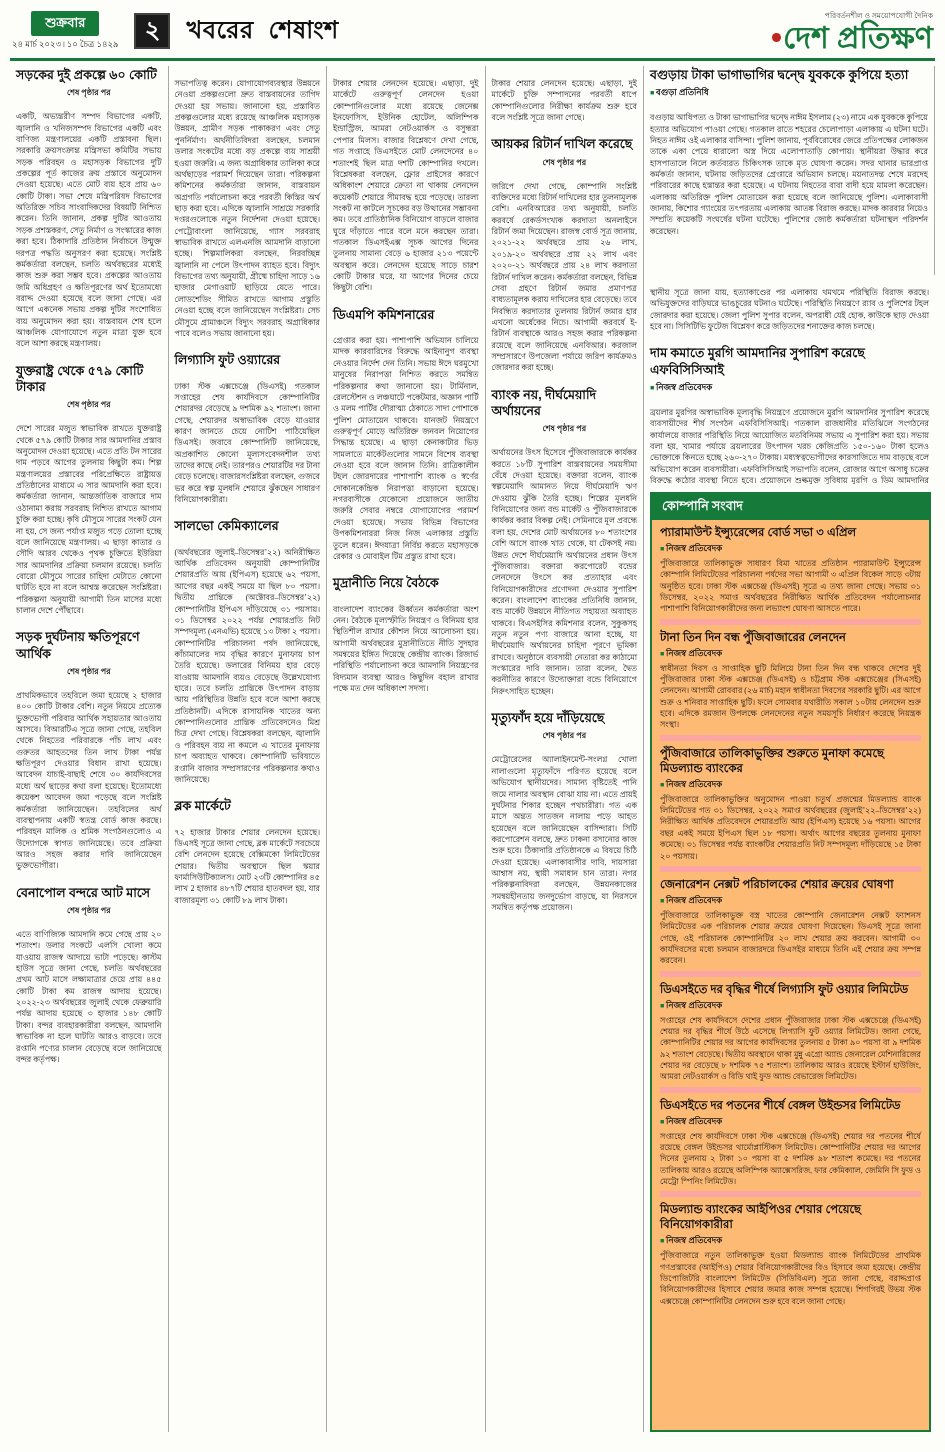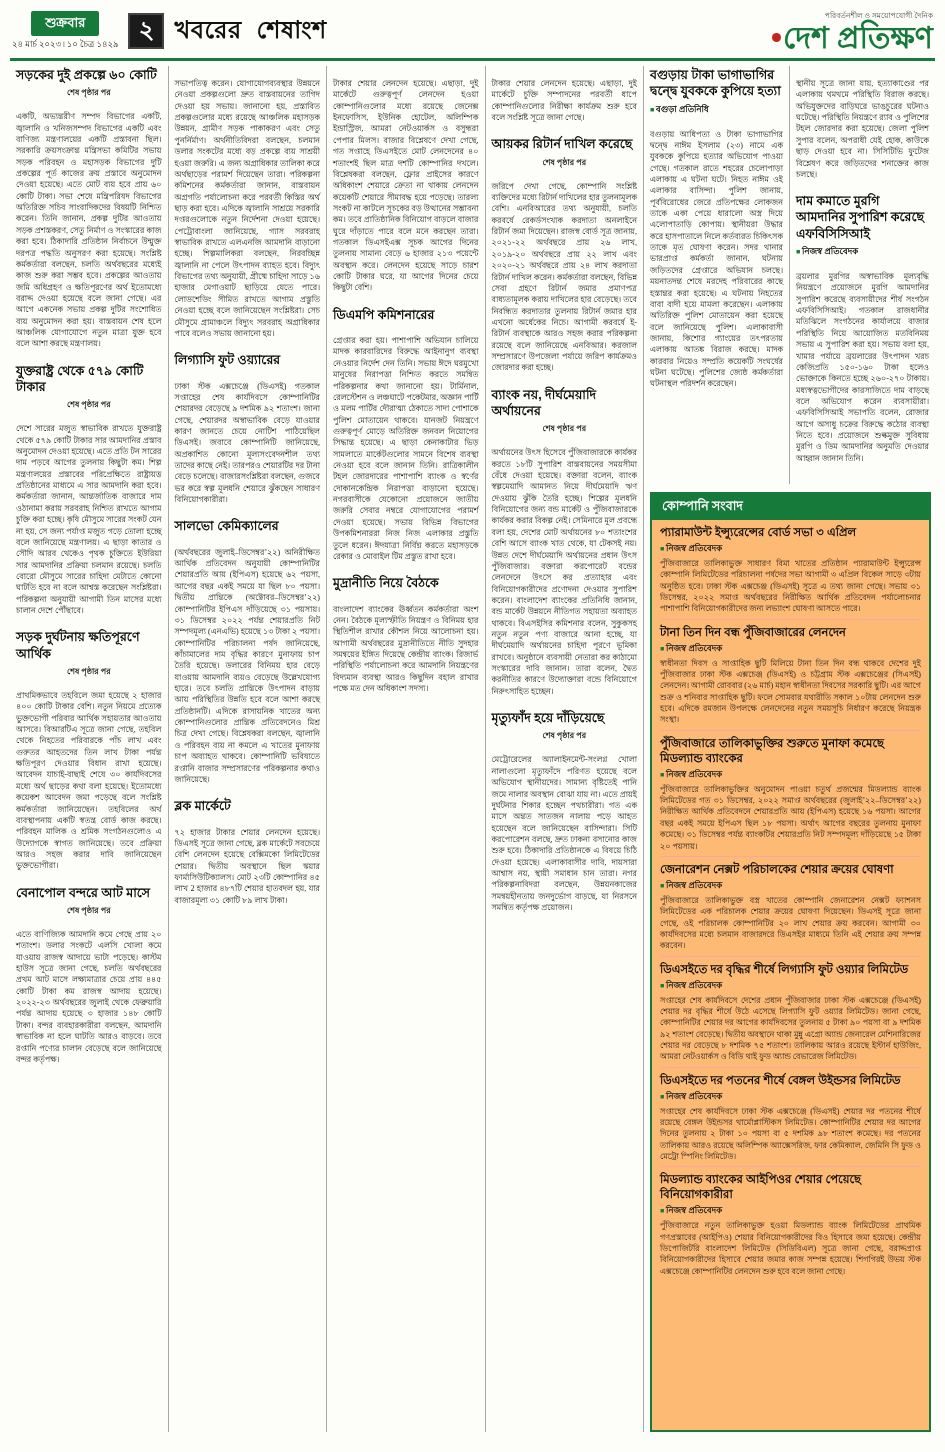--- a/index.html
+++ b/index.html
@@ -7,21 +7,21 @@
     position:relative;width:945px;height:1452px;margin:0 auto;
     background:#fdfdfa;overflow:hidden;
     font-family:"Liberation Serif","DejaVu Serif",serif;
     color:#1c1c1c;
   }
   
   header.masthead{
     display:flex;align-items:center;justify-content:space-between;
     padding:8px 12px 4px 12px;height:58px;box-sizing:border-box;
   }
-  .mh-left{display:flex;align-items:center;gap:10px;}
+  .mh-left{display:flex;align-items:center;gap:16px;}
   .daywrap{display:flex;flex-direction:column;align-items:center;gap:2px;}
   .daybox{
     background:var(--accent,#157a3a);color:#fff;font-weight:bold;
     font-size:13px;padding:2px 14px;border-radius:2px;
     font-family:"Liberation Sans","DejaVu Sans",sans-serif;
   }
   .dateline{font-size:8.5px;color:#222;white-space:nowrap;}
   .pagenum{
     width:36px;height:36px;background:#1b1b1b;color:#fff;
     display:flex;align-items:center;justify-content:center;
@@ -45,21 +45,21 @@
   main.cols{
     display:flex;align-items:stretch;
     padding:5px 10px 8px 10px;height:1379px;box-sizing:border-box;
   }
   .col{
     flex:1 1 0;padding:0 6px;border-right:1px solid #a9a9a4;
     overflow:hidden;min-width:0;
   }
   .col.norule{border-right:none;}
   .right-region{flex:2 2 0;display:flex;flex-direction:column;min-width:0;}
-  .cols-top{display:flex;height:418px;overflow:hidden;}
+  .cols-top{display:flex;height:418px;overflow:hidden;flex-direction:column;}
   .cols-top .col{height:100%;}
 
   .b-headline{
     font-weight:bold;font-size:12.5px;line-height:1.3;color:#0d0d0d;
     margin:13px 0 3px 0;font-family:"Liberation Sans","DejaVu Sans",sans-serif;
   }
   .col > .b-headline:first-child, .cols-top .col > .b-headline:first-child{margin-top:1px;}
   .b-kicker{
     text-align:center;font-weight:bold;font-size:8px;color:#222;margin:0 0 3px 0;
   }
@@ -76,21 +76,21 @@
   .company-box{
     flex:1;margin:8px 4px 0 6px;border:2px solid var(--accent,#157a3a);
     overflow:hidden;background:#fdba74;display:flex;flex-direction:column;
   }
   .company-head{
     background:var(--accent,#157a3a);color:#fff;font-weight:bold;
     font-size:12.5px;padding:3px 10px;
     font-family:"Liberation Sans","DejaVu Sans",sans-serif;
   }
   .company-items{flex:1;overflow:hidden;padding:0 8px;}
-  .citem{padding:5px 0 4px 0;border-bottom:1px solid #fca5a5;}
+  .citem{padding:5px 0 4px 0;border-bottom:6px solid #fca5a5;}
   .citem:last-child{border-bottom:none;}
   .ci-head{
     font-weight:bold;font-size:11.5px;line-height:1.3;color:#0d0d0d;margin:0 0 2px 0;
     font-family:"Liberation Sans","DejaVu Sans",sans-serif;
   }
   .ci-byline{font-weight:bold;font-size:8.5px;margin:0 0 2px 0;}
   .ci-byline::before{content:"■ ";color:var(--accent,#157a3a);font-size:7px;}
   .ci-body{font-size:8px;line-height:1.42;text-align:justify;color:#1d1d1d;margin:0;}
 </style>
 </head>

